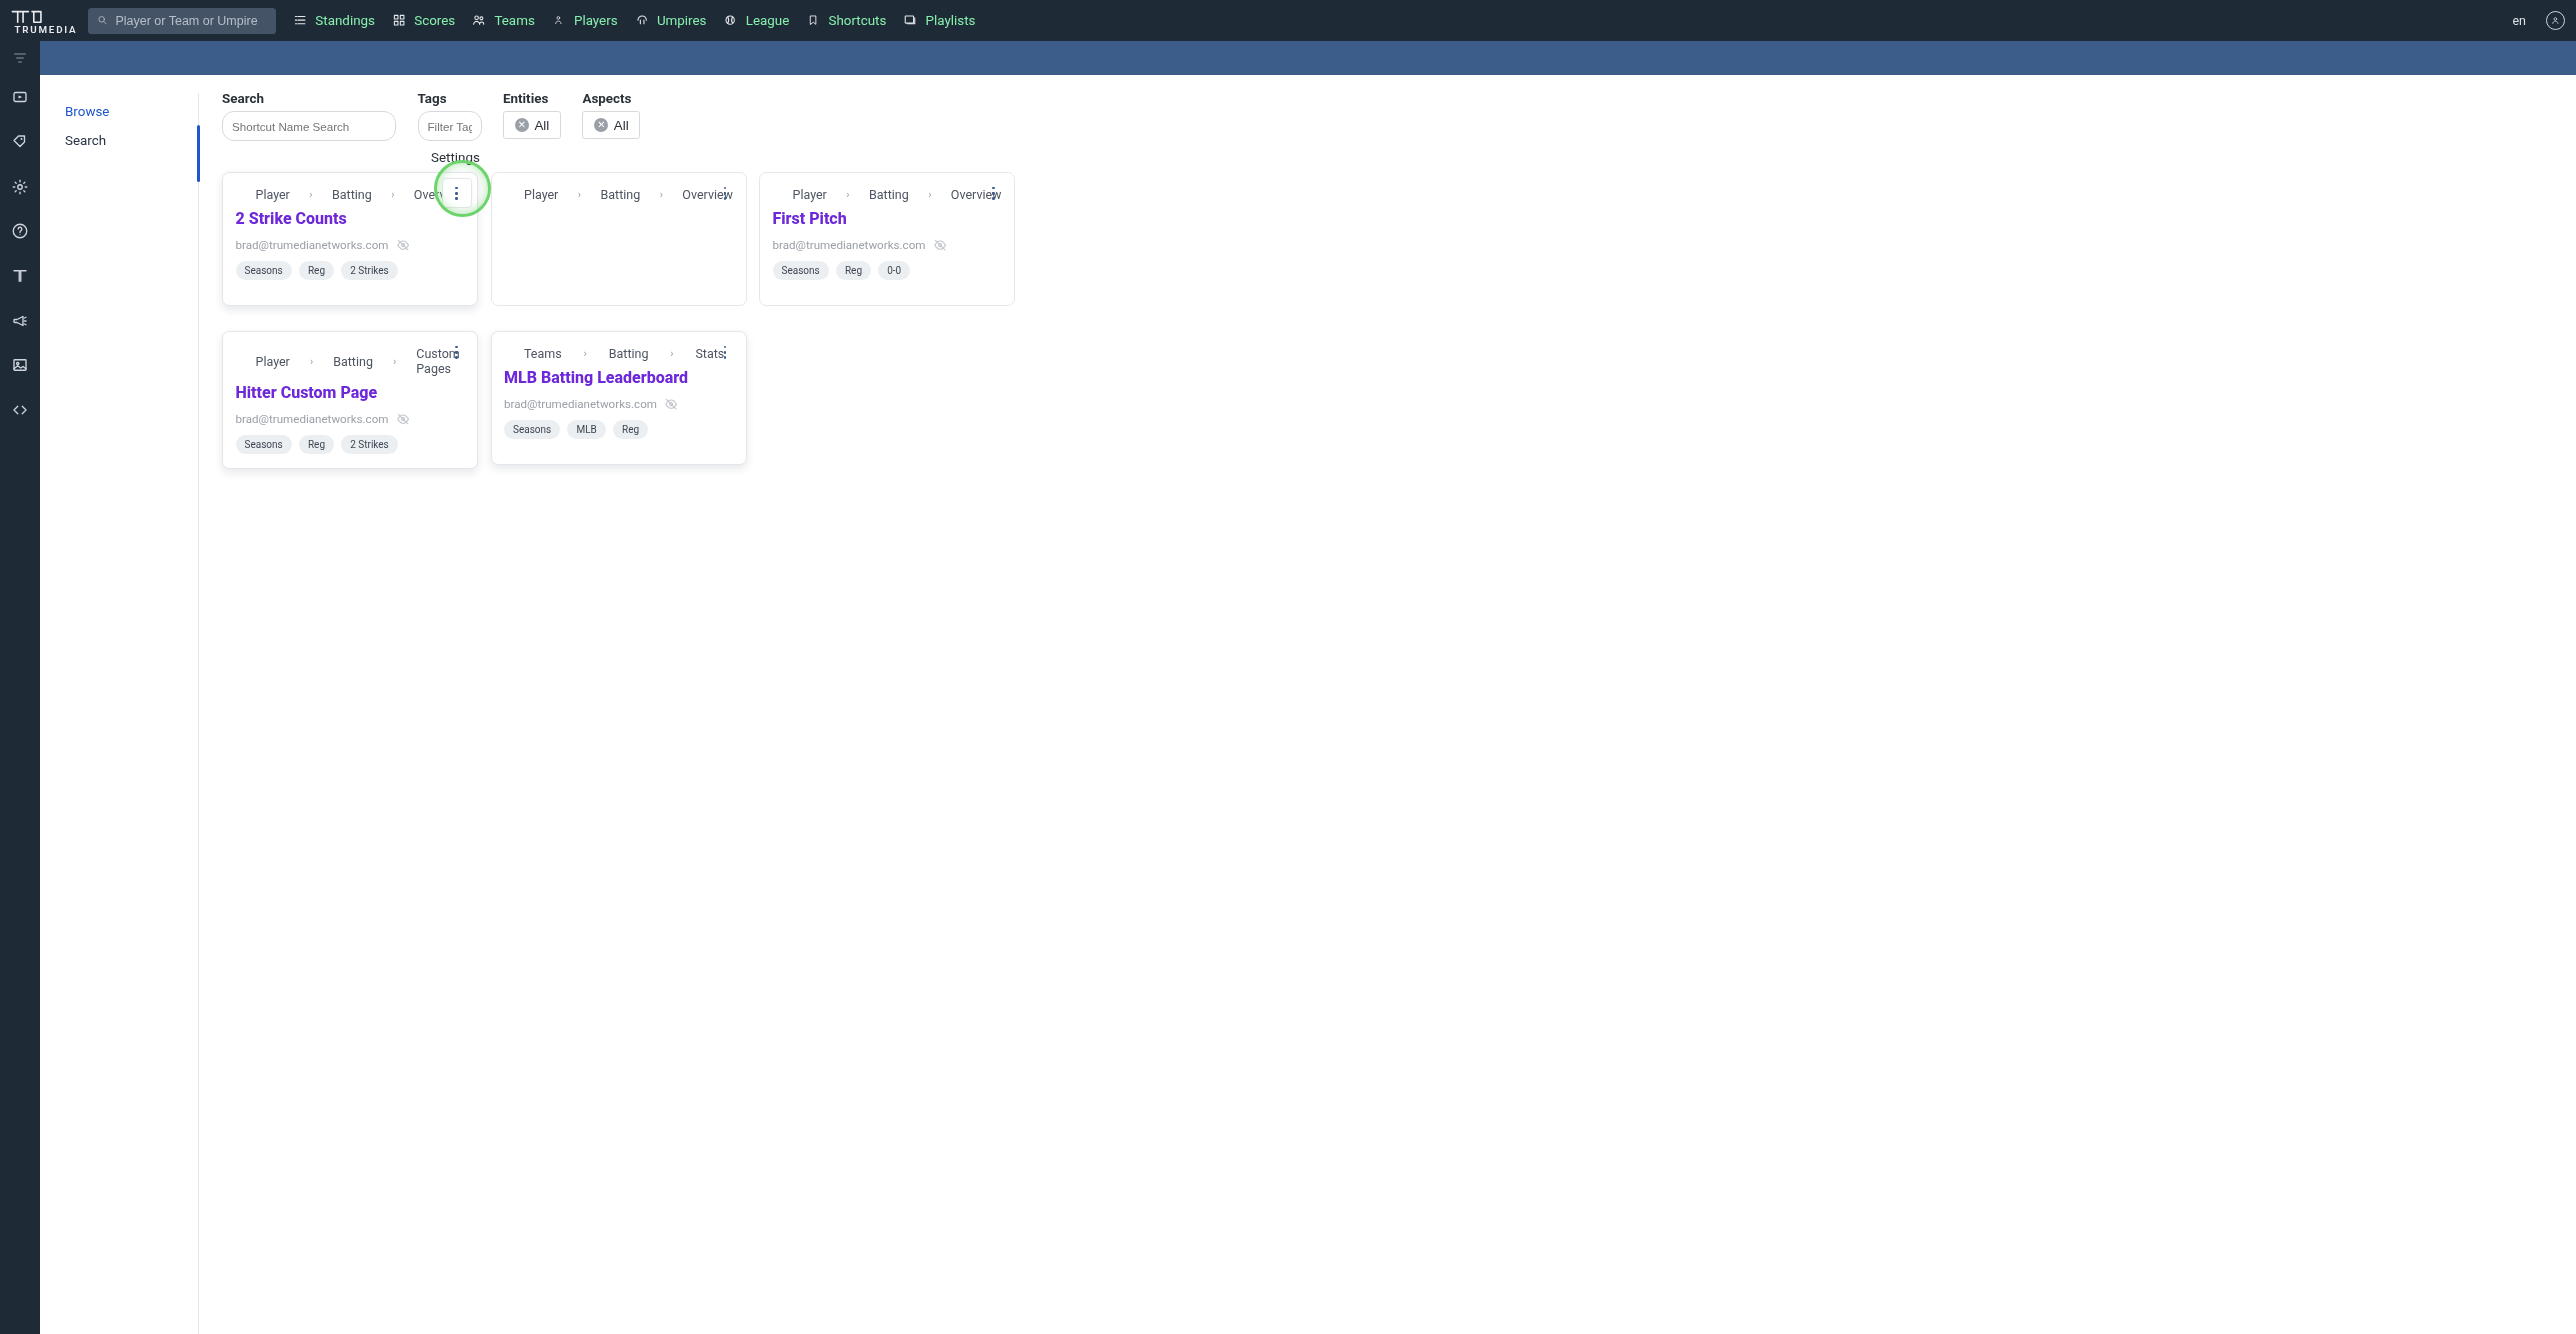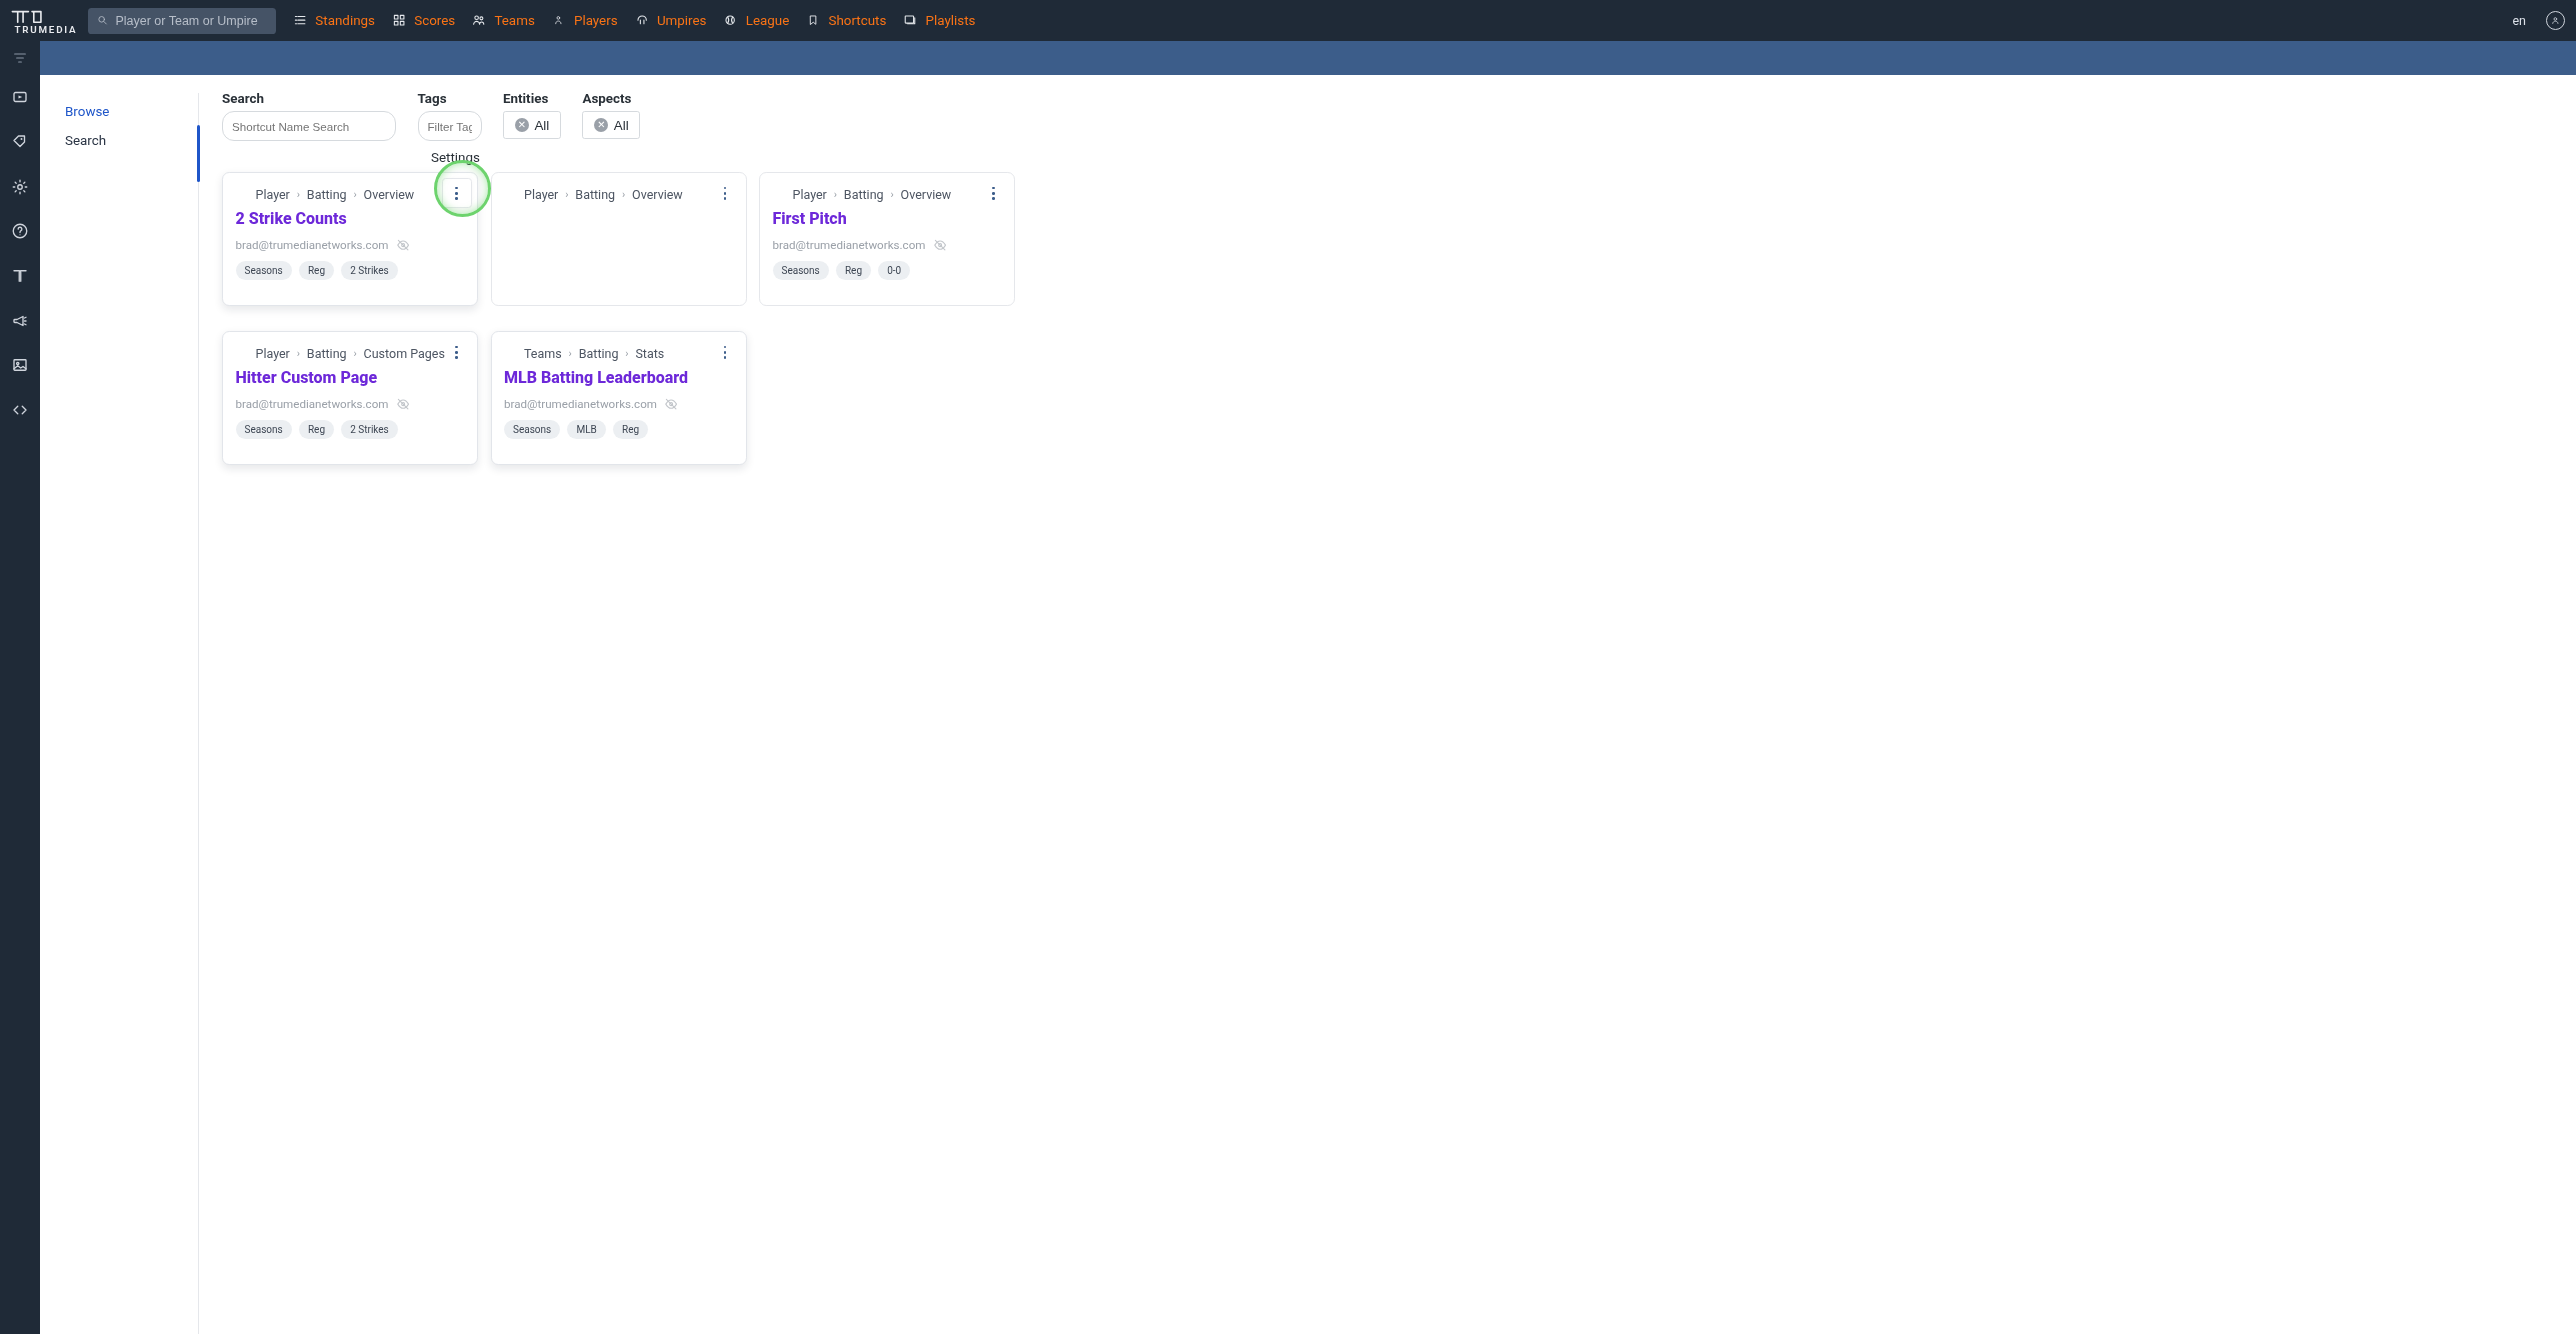--- a/index.html
+++ b/index.html
@@ -9,21 +9,21 @@
 
   
   .topnav { background: #1f2a37; color: #e6e9ed; height: 41px; display: flex; align-items: center; padding: 0 10.7px 0 7.2px; gap: 10.7px; }
   .brand { display: flex; align-items: center; gap: 7.2px; height: 100%; }
   .brand svg { display: block; }
   .brand-text { font-size: 9.8px; letter-spacing: 1.8px; color: #e9ebef; font-weight: 600; margin-top: 1.8px; }
   .search-pill { background: #455366; border-radius: 3.6px; height: 26px; width: 188px; display: flex; align-items: center; padding: 0 9px; color: #b7bec9; gap: 7.2px; }
   .search-pill input { background: transparent; border: none; outline: none; color: #cfd4dc; font-size: 12.5px; width: 100%; }
   .search-pill input::placeholder { color: #b7bec9; }
   .nav-items { display: flex; align-items: center; gap: 16px; margin-left: 5.4px; }
-  .nav-item { display: flex; align-items: center; gap: 7.2px; color: #f97316; font-size: 13.4px; cursor: pointer; }
+  .nav-item { display: flex; align-items: center; gap: 7.2px; color: #86efac; font-size: 13.4px; cursor: pointer; }
   .nav-item .ic { color: #e6e9ed; width: 16px; height: 16px; display: inline-flex; align-items: center; justify-content: center; }
   .topnav .spacer { flex: 1; }
   .lang { color: #dbe0e8; font-size: 12.5px; margin-right: 9px; }
   .avatar { width: 19.7px; height: 19.7px; border: 1.8px solid #cfd4dc; border-radius: 50%; display: inline-flex; align-items: center; justify-content: center; color: #cfd4dc; }
   .avatar svg { width: 10.7px; height: 10.7px; }
 
   
   .subnav { background: #3c5d8a; height: 34px; position: relative; margin-left: 40px; }
   .filter-toggler { position: absolute; left: -40px; top: 0; width: 40px; height: 34px; display: flex; align-items: center; justify-content: center; color: #8b96a6; background: #1f2a37; }
 
@@ -54,21 +54,21 @@
   .filter-input.small { min-width: 54px; width: 64px; }
   .pill-btn { display: inline-flex; align-items: center; gap: 5.4px; border: 0.9px solid #d6dade; background: #fff; padding: 5.4px 10.7px; border-radius: 2.7px; font-size: 13.4px; color: #2a3138; cursor: pointer; }
   .pill-btn .circle-x { width: 14.3px; height: 14.3px; background: #9aa0a8; border-radius: 50%; display: inline-flex; align-items: center; justify-content: center; color: #fff; font-size: 9.8px; line-height: 1; }
 
   .settings-label { font-size: 13.4px; color: #2a3138; margin-left: 209px; margin-top: -1.8px; margin-bottom: 7.2px; }
 
   
   .grid { display: flex; flex-wrap: wrap; gap: 12.5px; align-items: flex-start; }
   .card { width: 256px; min-height: 134px; border: 0.9px solid #e5e7eb; border-radius: 7.2px; padding: 14.3px 12.5px; box-shadow: 0 0 0 rgba(0,0,0,0); position: relative; background: #fff; }
   .card.shadowed { box-shadow: 0 3.6px 9px rgba(20,30,50,0.10); border-color: #e2e5ea; }
-  .crumb { display: flex; align-items: center; gap: 4px; color: #4d5562; font-size: 12.5px; padding-left: 20px; }
+  .crumb { display: flex; align-items: center; gap: 19px; color: #4d5562; font-size: 12.5px; padding-left: 20px; }
   .crumb .chev { color: #9aa0a8; font-size: 10.7px; width: 9px; text-align: center; }
   .card-title { font-size: 16px; font-weight: 800; color: #6d28d9; margin-top: 7.2px; display:block; min-height: 19.7px; }
   .owner-row { display: flex; align-items: center; gap: 7.2px; margin-top: 9px; color: #9aa0a8; font-size: 11.6px; }
   .owner-row .eye { opacity: 0.6; width: 14.3px; height: 14.3px; display:inline-flex; }
   .tag-row { display: flex; gap: 7.2px; margin-top: 9px; flex-wrap: wrap; }
   .chip { background: #eceff2; color: #3d4653; font-size: 10px; padding: 3.6px 9px; border-radius: 10.7px; }
   .card .kebab { position: absolute; top: 10.7px; right: 10.7px; width: 19.7px; height: 19.7px; display: inline-flex; align-items: center; justify-content: center; cursor: pointer; color: #4d5562; border-radius: 3.6px; }
 
   
   .hl-circle { position: absolute; width: 57px; height: 57px; border: 3.6px solid #6dd36d; border-radius: 50%; top: -12.5px; right: -14.3px; pointer-events: none; box-shadow: 0 0 9px rgba(109,211,109,0.6) inset; }

